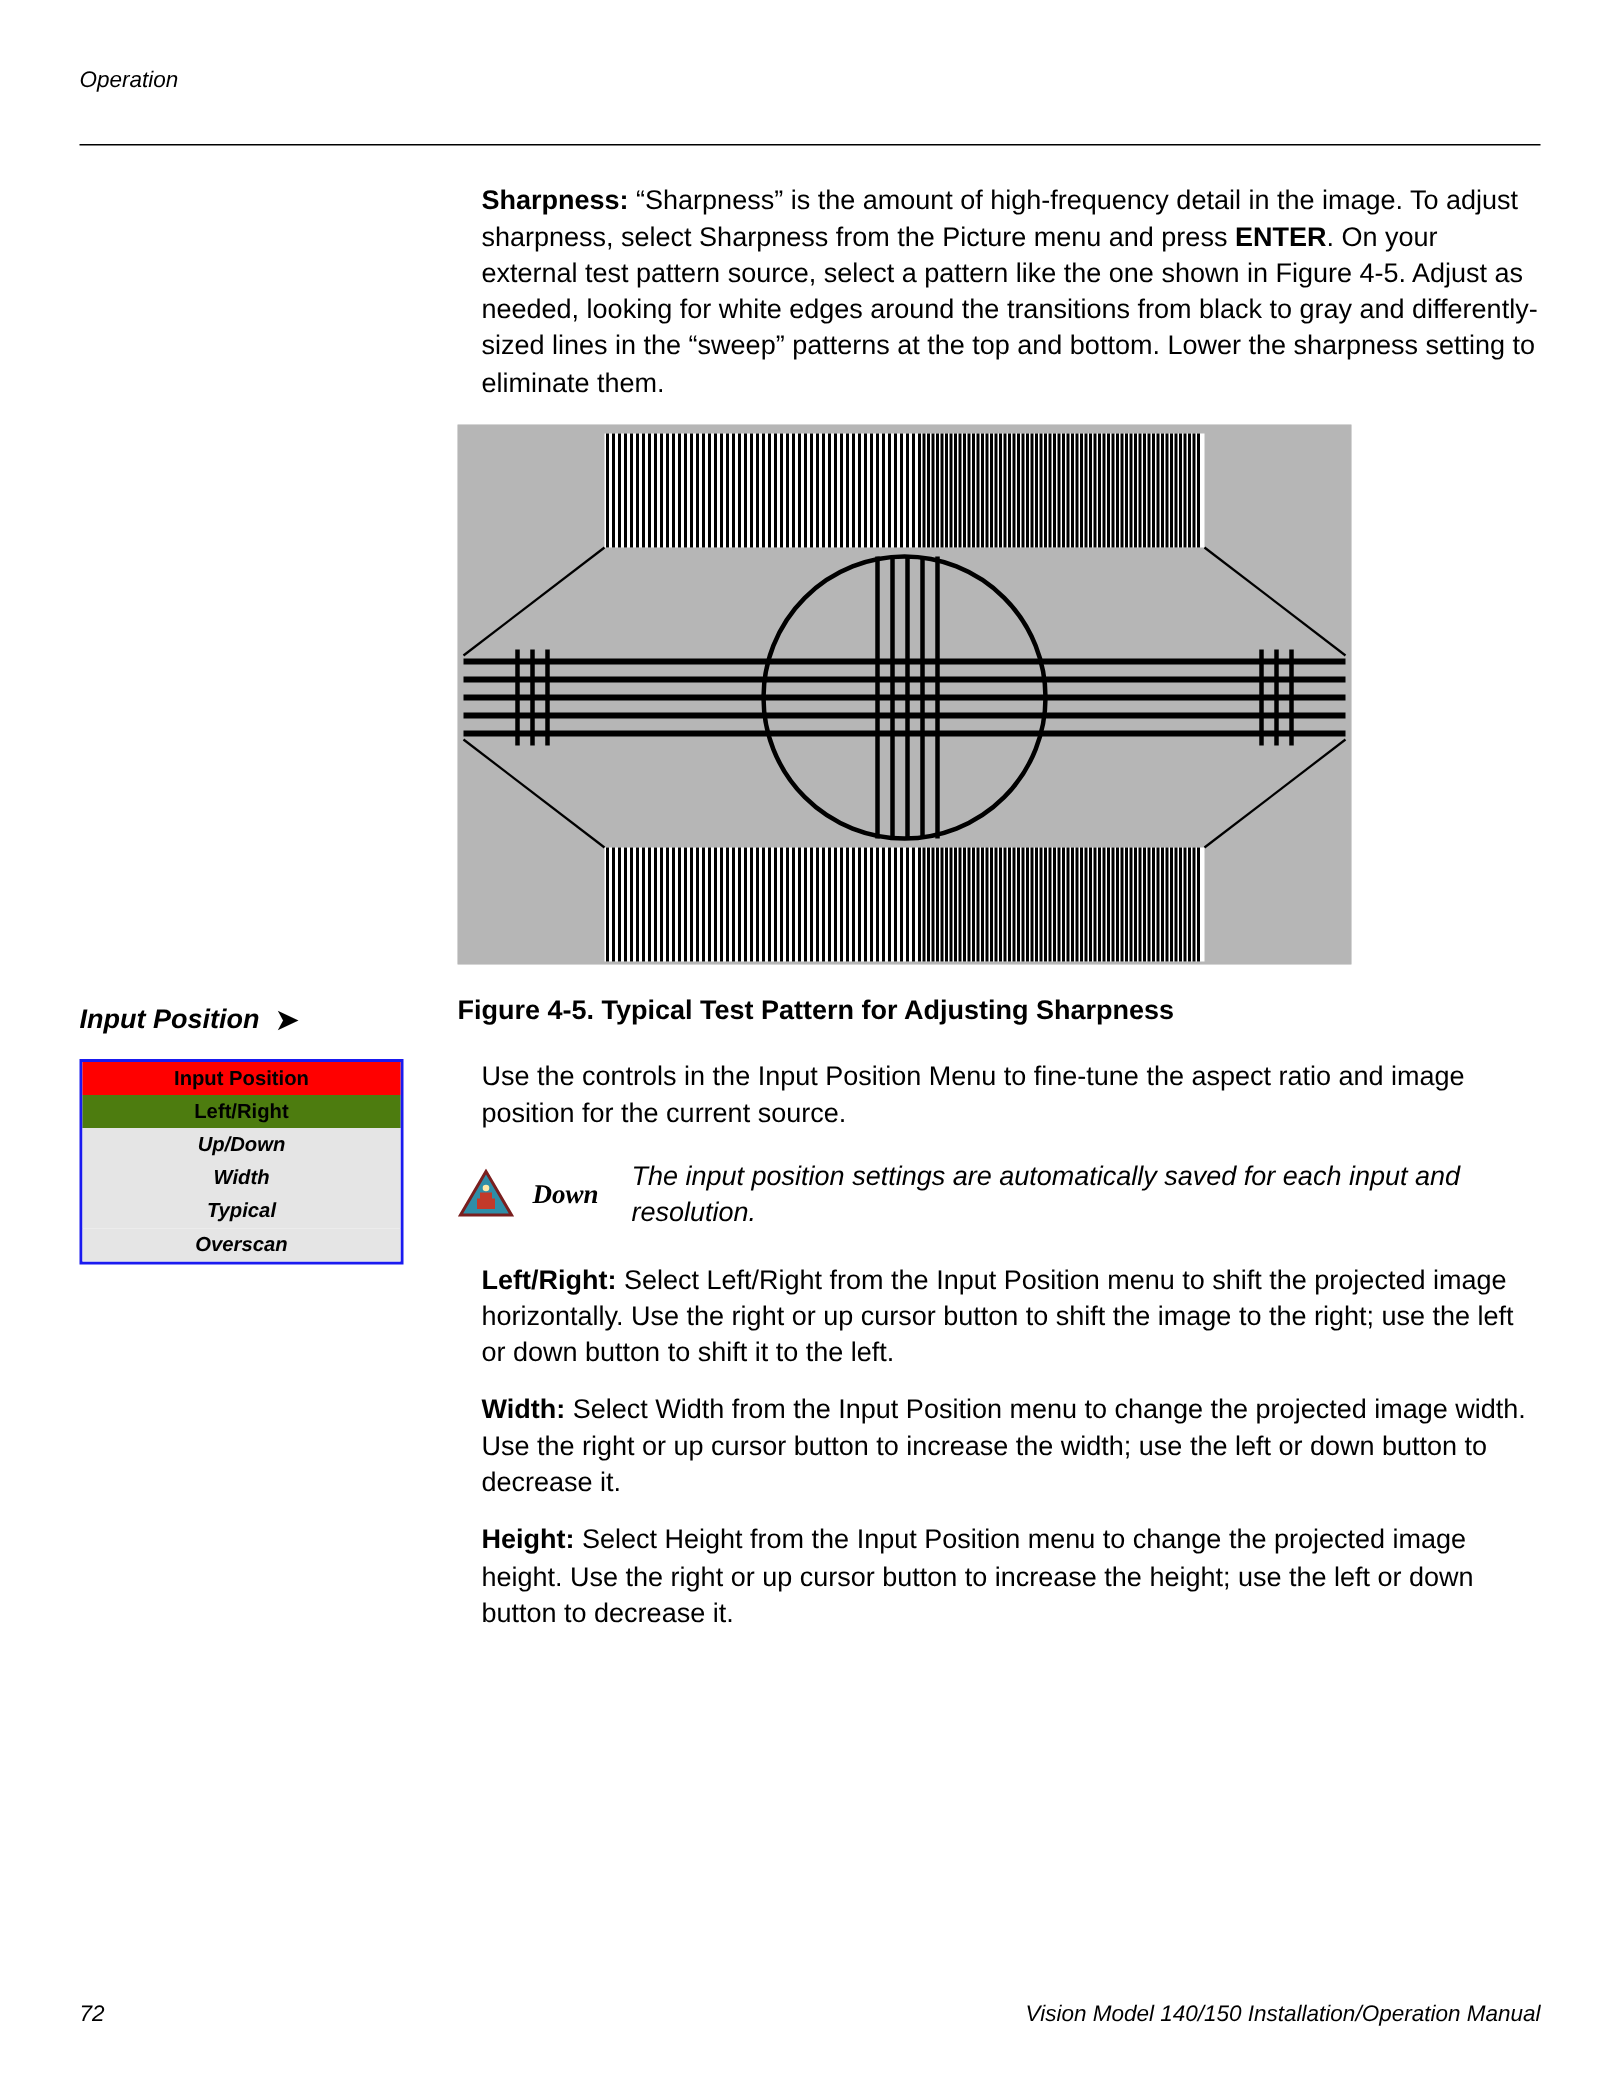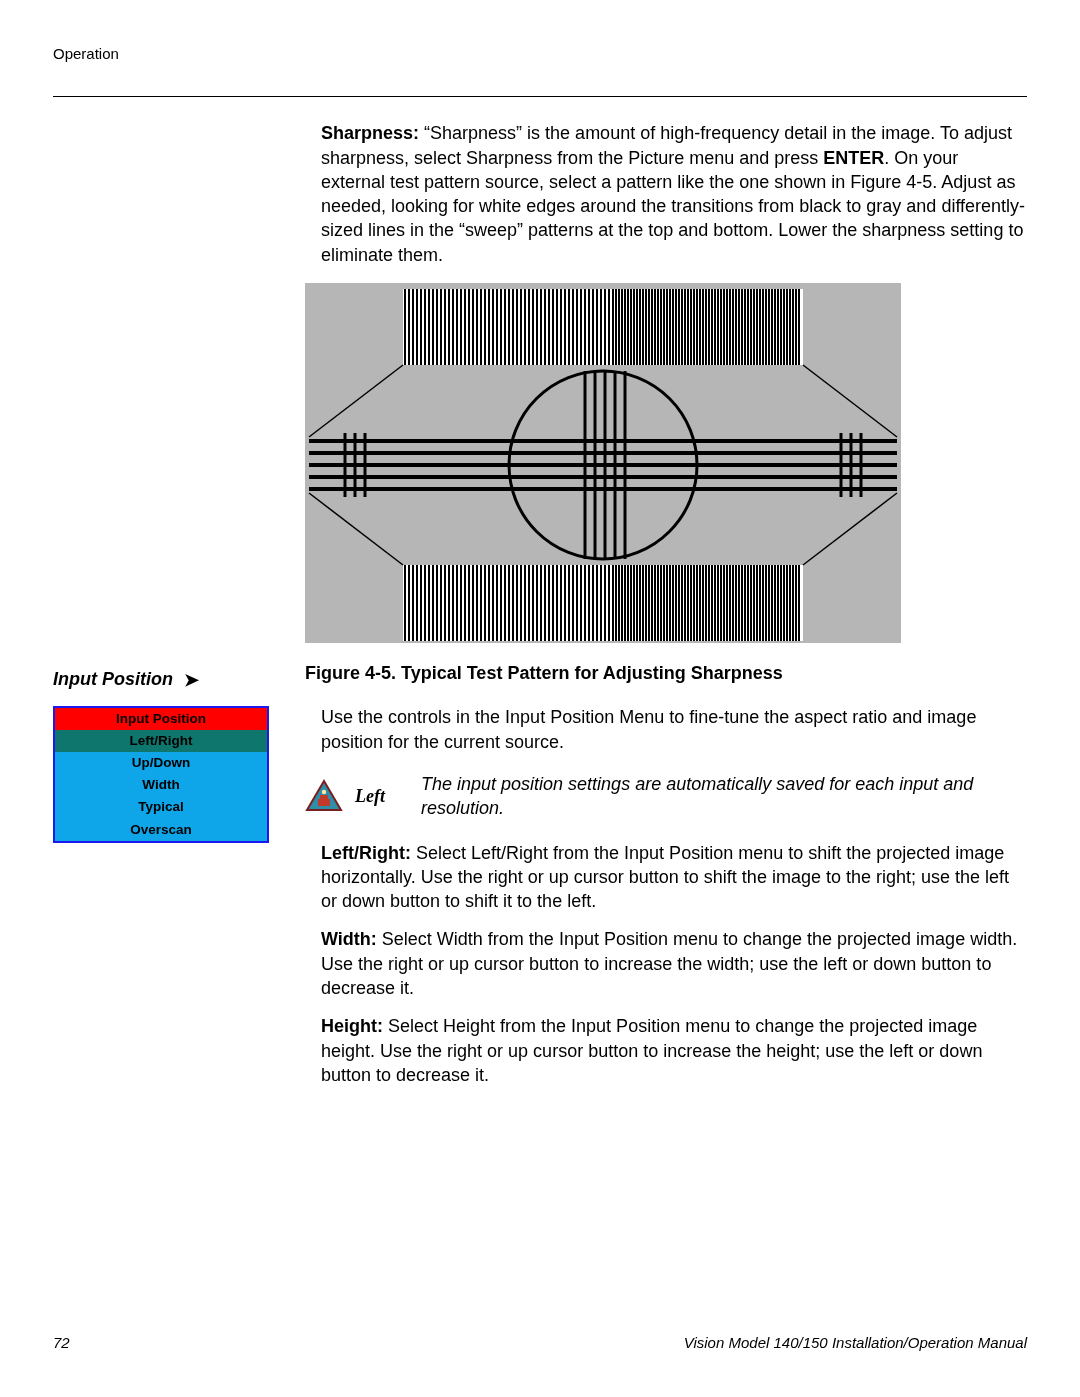--- a/index.html
+++ b/index.html
@@ -12,20 +12,21 @@
     color: #000;
     position: relative;
     font-size: 18px;
     line-height: 1.35;
   }
   .page {
     position: absolute;
     left: 53px; right: 53px; top: 44px; bottom: 44px;
   }
   .running-head {
+    font-style: italic;
     font-size: 15px;
   }
   .hr {
     border: none;
     border-top: 1px solid #000;
     margin: 32px 0 24px 0;
   }
   .two-col {
     display: grid;
     grid-template-columns: 248px 1fr;
@@ -61,22 +62,22 @@
     background: #fff;
     font-size: 13.5px;
     font-weight: 700;
     text-align: center;
   }
   .osd .row {
     padding: 2px 0 2px 0;
     line-height: 1.35;
   }
   .osd .title { background: #ff0000; color: #000; }
-  .osd .hl    { background: #0f766e; color: #000; text-align: center; }
-  .osd .item  { background: #0ea5e9; color: #000; }
+  .osd .hl    { background: #4d7c0f; color: #000; text-align: center; }
+  .osd .item  { background: #e5e5e5; color: #000; font-style: italic; }
 
   
   .figure-wrap {
     margin: 16px 0 20px 0;
   }
   .figure-img {
     width: 596px;
     height: 360px;
     background: #b6b6b6;
     position: relative;
@@ -217,21 +218,21 @@
 
       <div class="note-row">
         <span class="note-icon">
           <svg width="38" height="34" viewBox="0 0 38 34">
             <polygon points="19,2 36,31 2,31" fill="#2e8ea8" stroke="#7a1f1f" stroke-width="2"></polygon>
             <rect x="15" y="16" width="8" height="11" fill="#c23a2a"></rect>
             <rect x="13" y="20" width="12" height="7" fill="#c23a2a"></rect>
             <circle cx="19" cy="13" r="2.2" fill="#ffe9a8"></circle>
           </svg>
         </span>
-        <span class="note-label">Left</span>
+        <span class="note-label">Down</span>
         <span class="note-text">The input position settings are automatically saved for each input and resolution.</span>
       </div>
 
       <p>
         <span class="bold">Left/Right:</span><span> Select Left/Right from the Input Position menu to shift the projected image horizontally. Use the right or up cursor button to shift the image to the right; use the left or down button to shift it to the left.</span>
       </p>
       <p>
         <span class="bold">Width:</span><span> Select Width from the Input Position menu to change the projected image width. Use the right or up cursor button to increase the width; use the left or down button to decrease it.</span>
       </p>
       <p>

